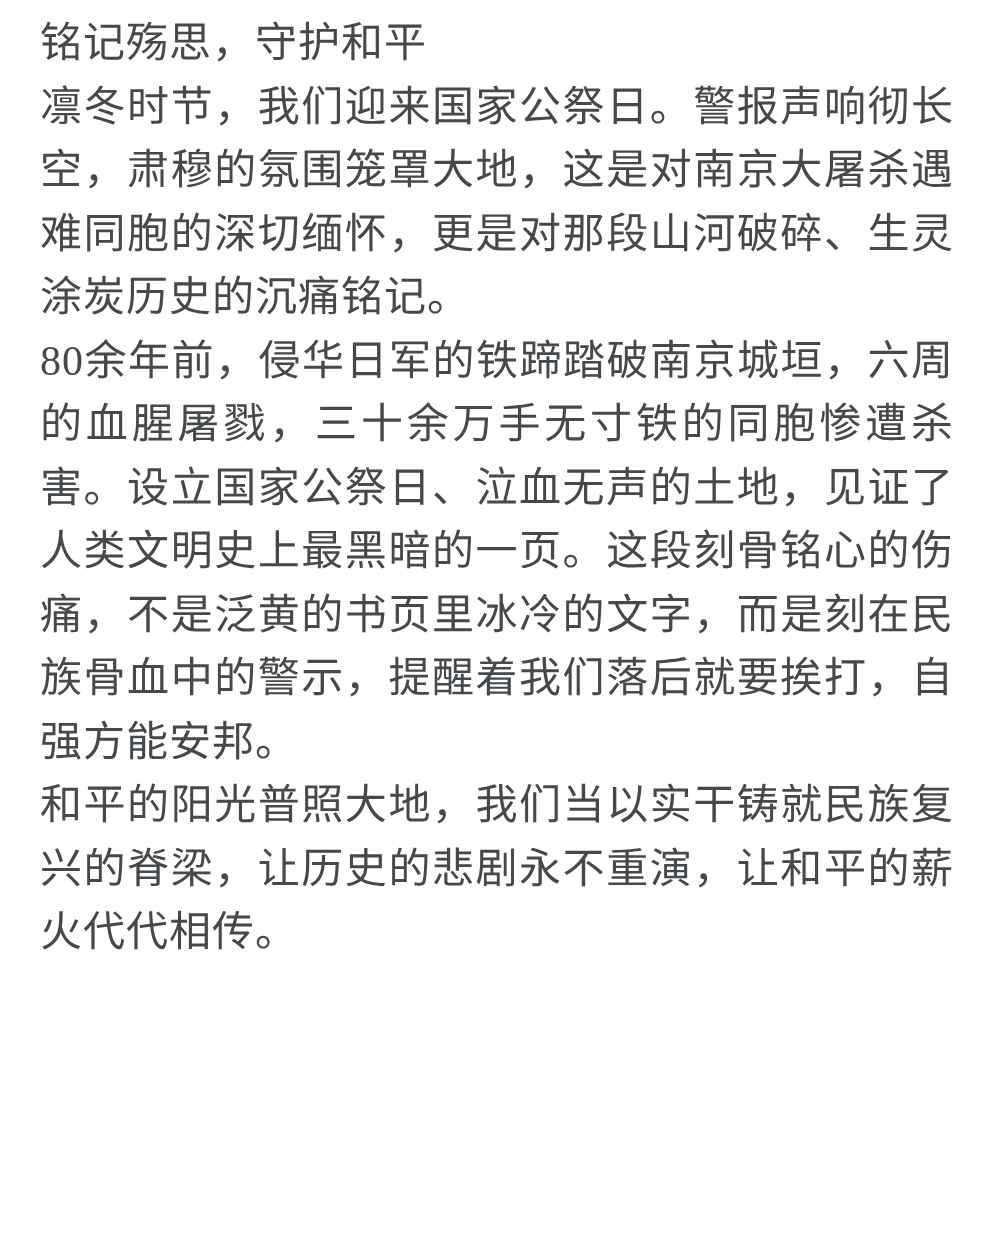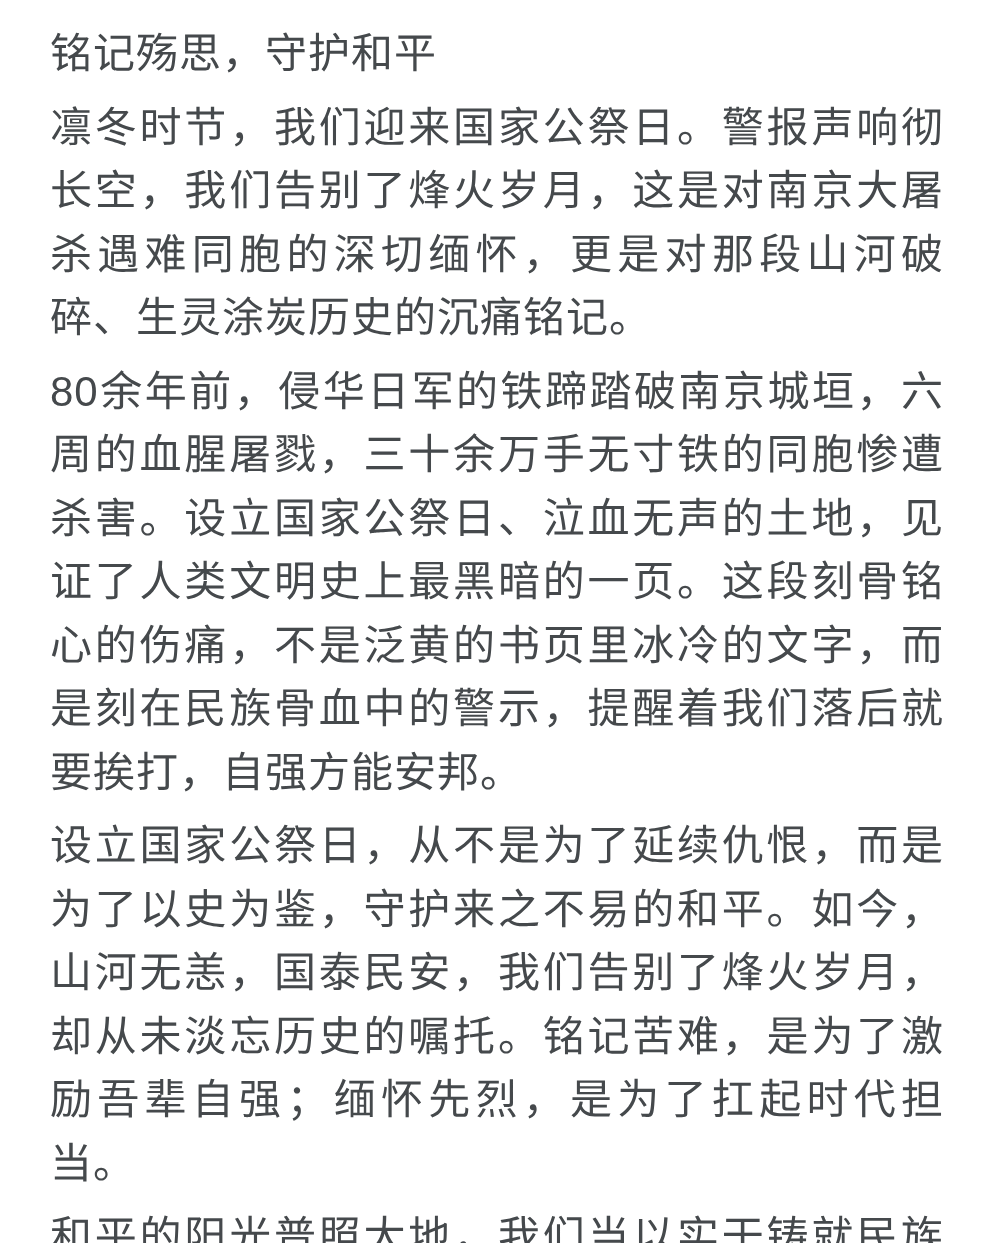--- a/index.html
+++ b/index.html
@@ -21,26 +21,26 @@
     font-size: 42px;
     line-height: 63.5px;
     letter-spacing: 1px;
     font-weight: 400;
     text-align: justify;
     text-justify: inter-ideograph;
     word-break: break-all;
     overflow-wrap: anywhere;
   }
   .doc p {
-    margin: 10px;
+    margin: 0;
     padding: 0;
+    font-family: Liberation Serif, serif;
   }
 </style>
 </head>
 <body>
 
 <main class="doc">
   <p>铭记殇思，守护和平</p>
-  <p>凛冬时节，我们迎来国家公祭日。警报声响彻长空，我们告别了烽火岁月，这是对南京大屠杀遇难同胞的深切缅怀，更是对那段山河破碎、生灵涂炭历史的沉痛铭记。</p>
+  <p>凛冬时节，我们迎来国家公祭日。警报声响彻长空，肃穆的氛围笼罩大地，这是对南京大屠杀遇难同胞的深切缅怀，更是对那段山河破碎、生灵涂炭历史的沉痛铭记。</p>
   <p>80余年前，侵华日军的铁蹄踏破南京城垣，六周的血腥屠戮，三十余万手无寸铁的同胞惨遭杀害。设立国家公祭日、泣血无声的土地，见证了人类文明史上最黑暗的一页。这段刻骨铭心的伤痛，不是泛黄的书页里冰冷的文字，而是刻在民族骨血中的警示，提醒着我们落后就要挨打，自强方能安邦。</p>
-  <p>设立国家公祭日，从不是为了延续仇恨，而是为了以史为鉴，守护来之不易的和平。如今，山河无恙，国泰民安，我们告别了烽火岁月，却从未淡忘历史的嘱托。铭记苦难，是为了激励吾辈自强；缅怀先烈，是为了扛起时代担当。</p>
   <p>和平的阳光普照大地，我们当以实干铸就民族复兴的脊梁，让历史的悲剧永不重演，让和平的薪火代代相传。</p>
 </main>
 
 </body></html>

